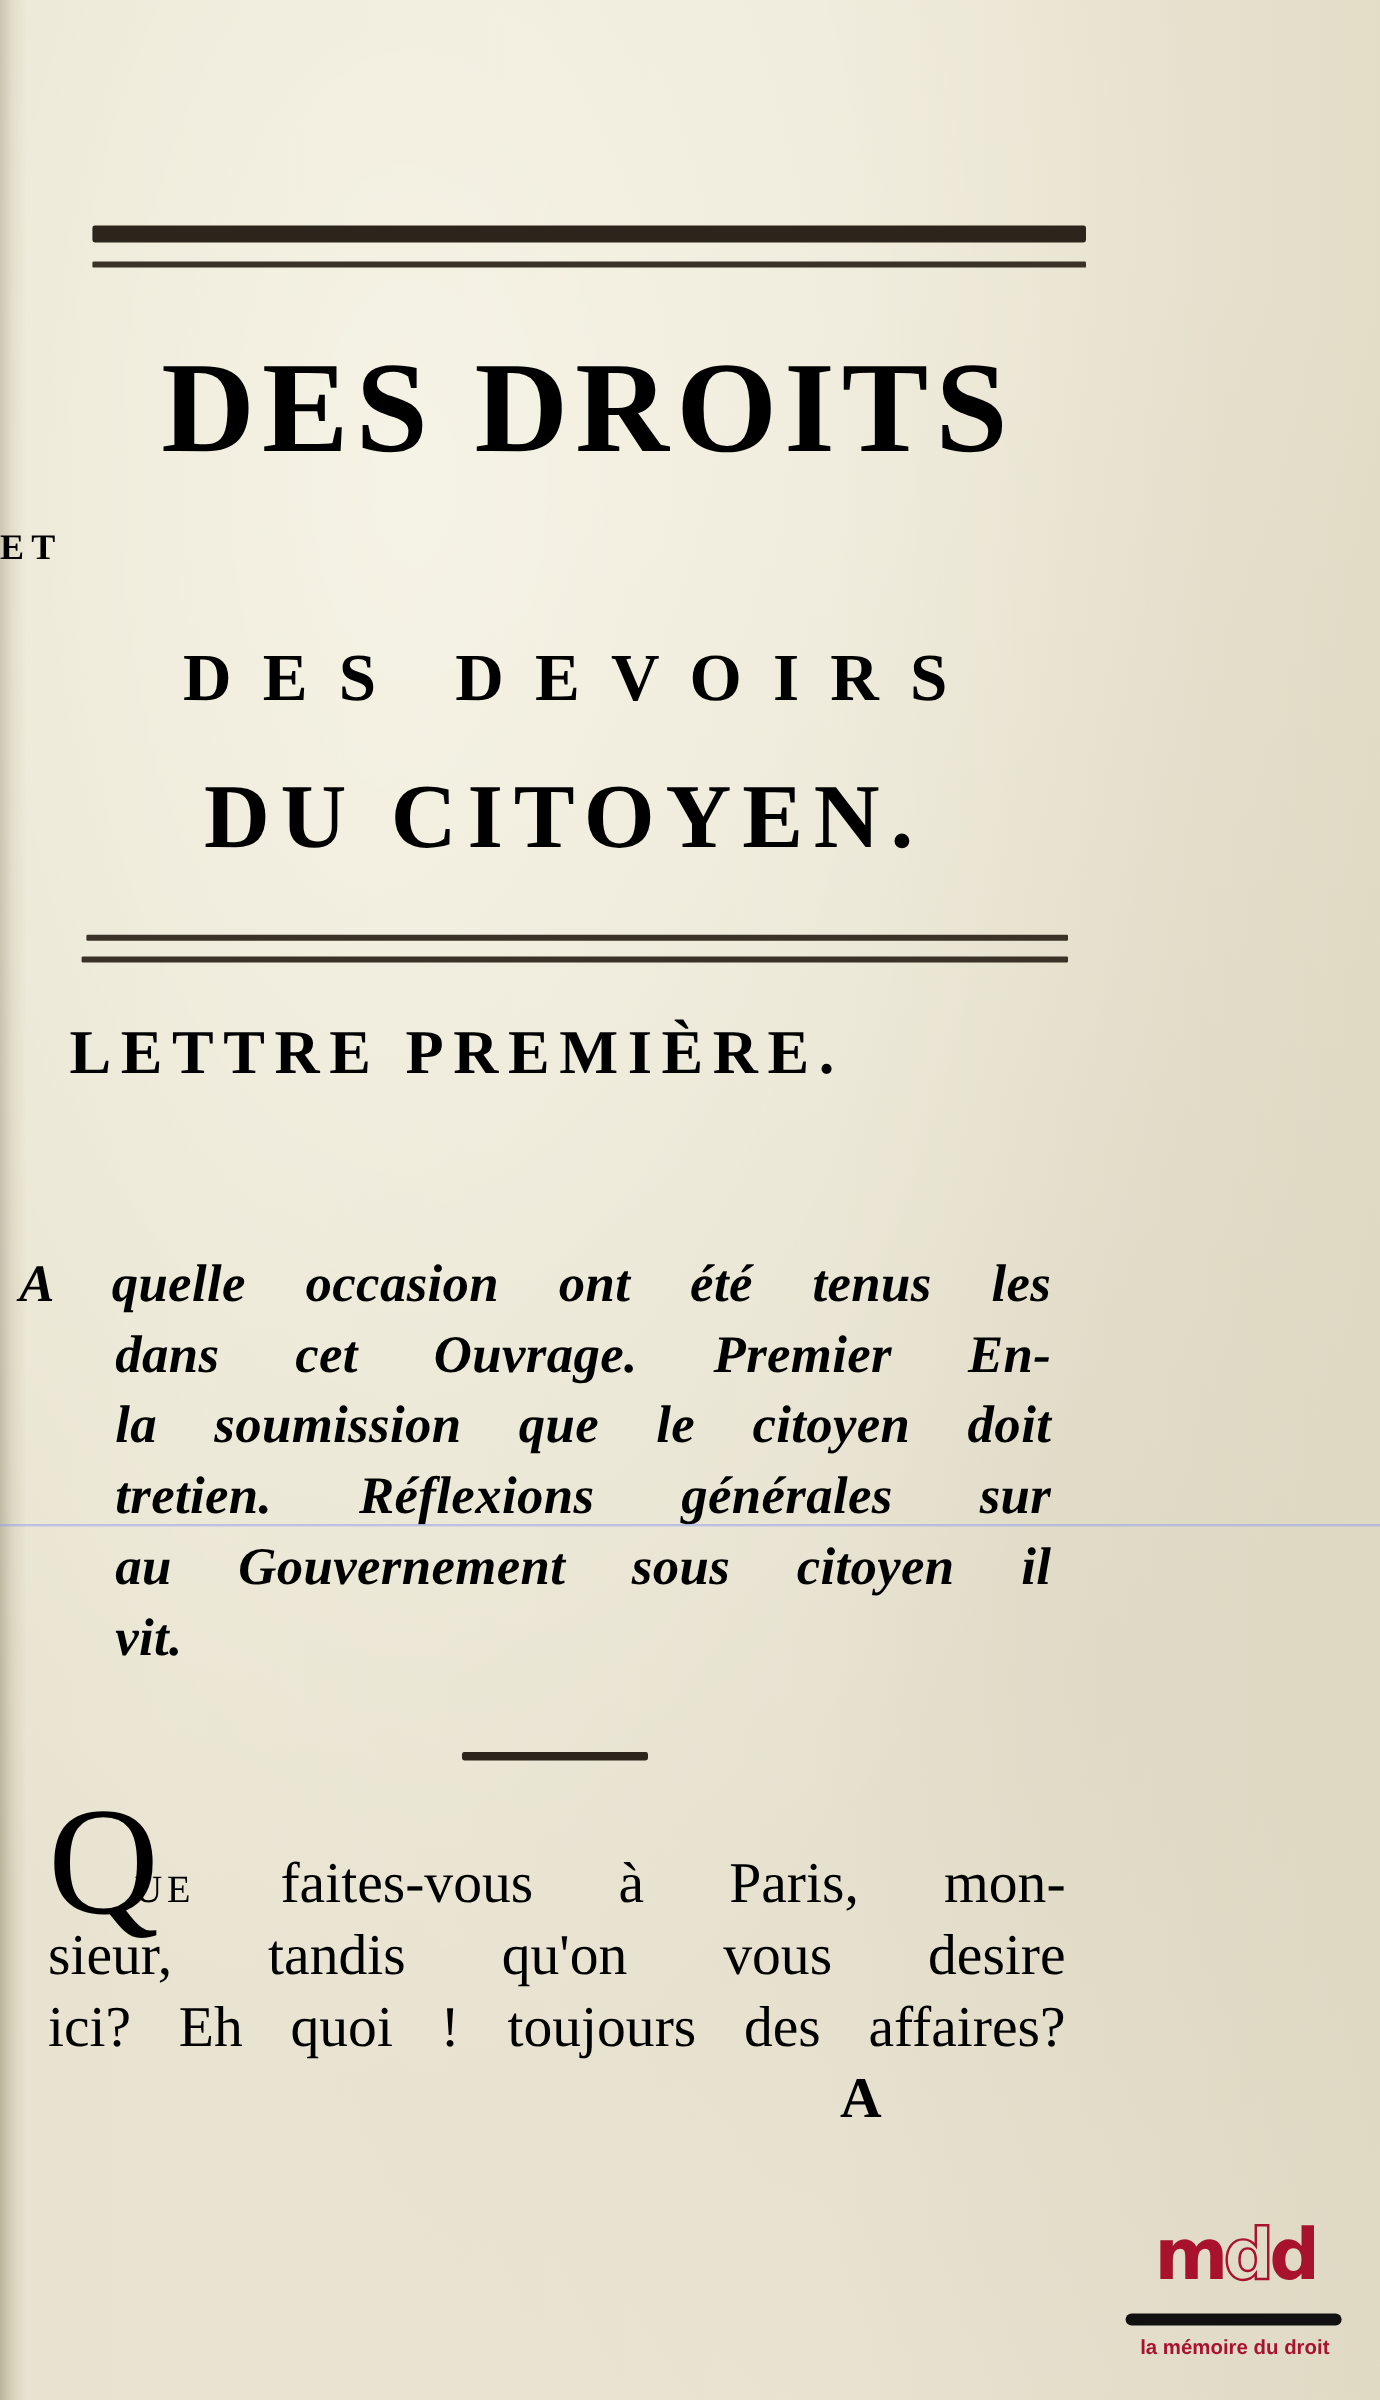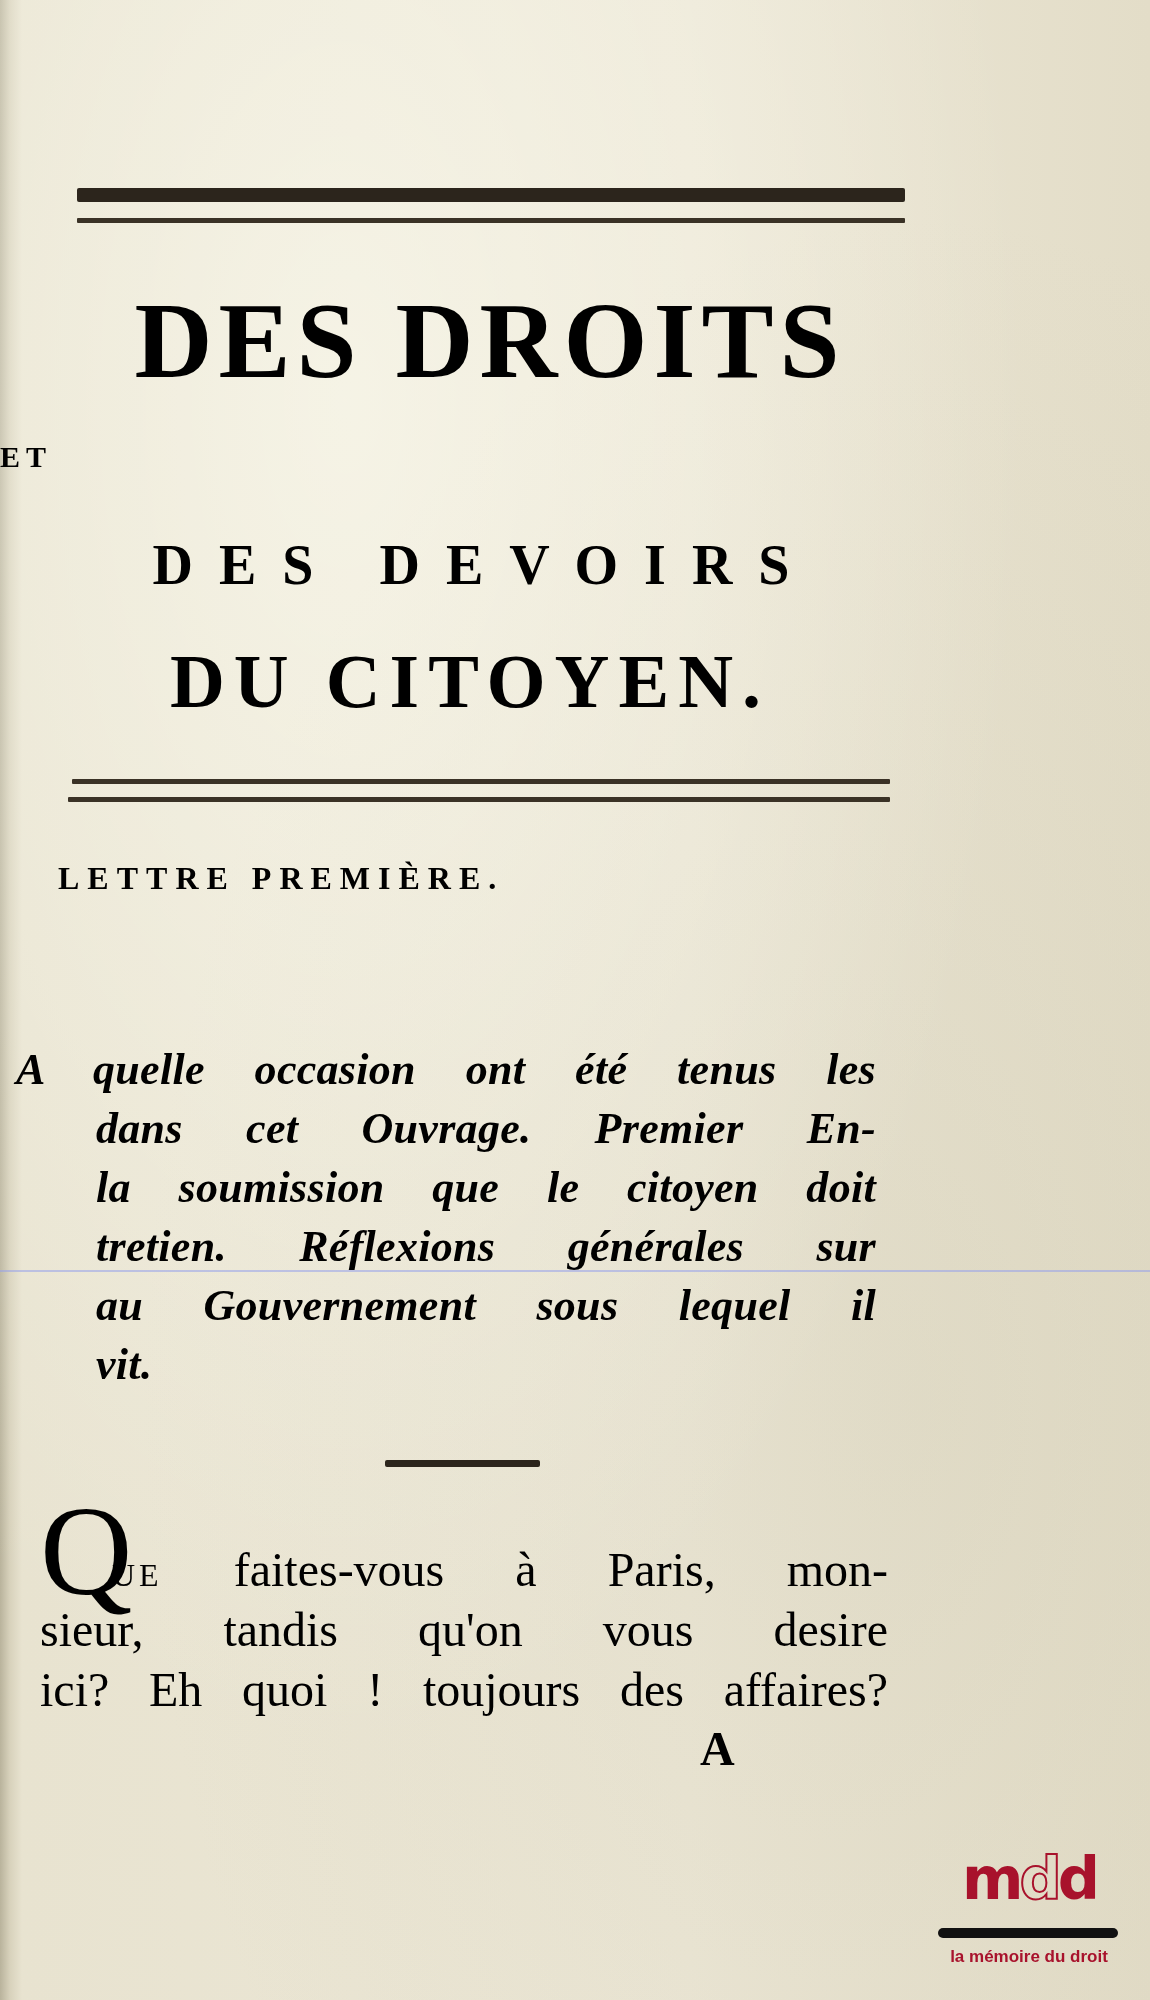--- a/index.html
+++ b/index.html
@@ -32,21 +32,21 @@
     font-size:56px; line-height:50px; font-weight:bold;
     letter-spacing:26px; text-align:center; white-space:nowrap;
   }
   .title-citoyen {
     left:100px; width:740px; top:650px; height:62px;
     font-size:76px; line-height:62px; font-weight:bold;
     letter-spacing:9px; text-align:center; white-space:nowrap;
   }
   .lettre {
     left:58px; width:840px; top:856px; height:44px;
-    font-size:32px; line-height:44px; font-weight:bold;
+    font-size:52px; line-height:44px; font-weight:bold;
     letter-spacing:8px; white-space:nowrap;
   }
   .summary {
     left:44px; width:832px; top:1040px;
     font-style:italic; font-size:44px; line-height:59px; font-weight:bold;
     letter-spacing:0.3px;
   }
   .summary .line { display:block; white-space:nowrap; height:59px; }
   .summary .indent { padding-left:52px; }
   .summary .just { text-align:justify; text-align-last:justify; }
@@ -95,21 +95,21 @@
 <div class="abs rule-thin" style="left:72px; top:779px; width:818px; height:5px;"></div>
 <div class="abs rule-thin" style="left:68px; top:797px; width:822px; height:5px;"></div>
 
 <div class="abs lettre ink">LETTRE PREMIÈRE.</div>
 
 <div class="abs summary ink">
   <span class="line just" style="margin-left:-28px;">A quelle occasion ont été tenus les</span>
   <span class="line just indent">dans cet Ouvrage. Premier En-</span>
   <span class="line just indent">la soumission que le citoyen doit</span>
   <span class="line just indent">tretien. Réflexions générales sur</span>
-  <span class="line just indent">au Gouvernement sous lequel il</span>
+  <span class="line just indent">au Gouvernement sous citoyen il</span>
   <span class="line indent">vit.</span>
 </div>
 
 <div class="abs scan-line" style="top:1270px;"></div>
 
 <div class="abs rule-thick" style="left:385px; top:1460px; width:155px; height:7px;"></div>
 
 <div class="abs dropcap ink">Q</div>
 <div class="abs body-text ink">
   <span class="line" style="padding-left:72px;">

